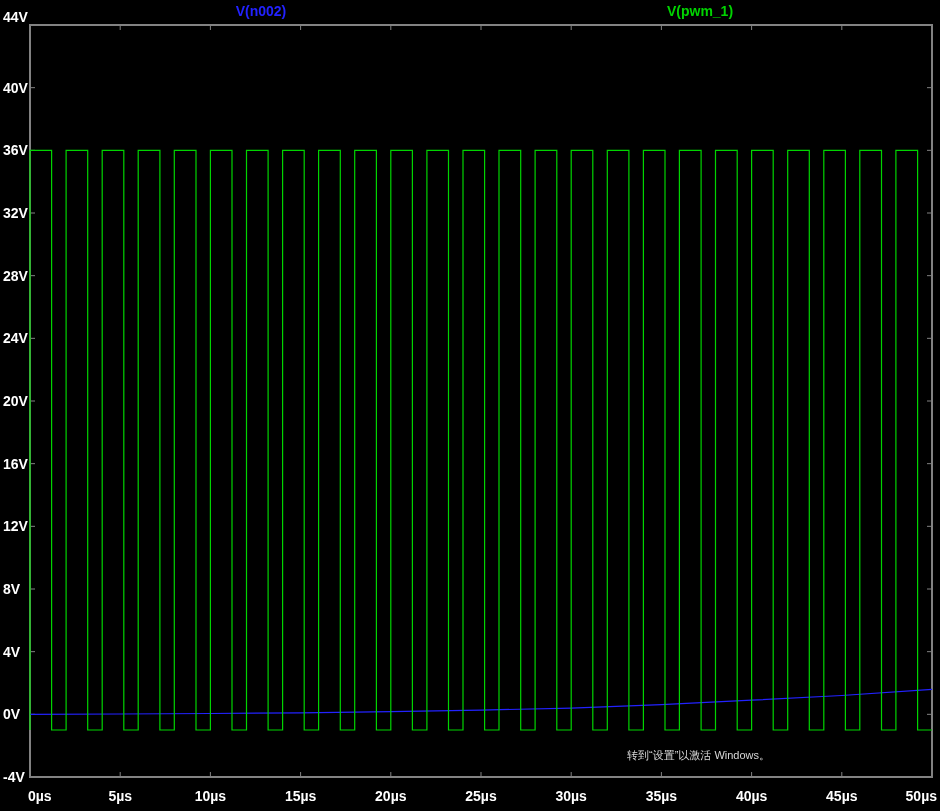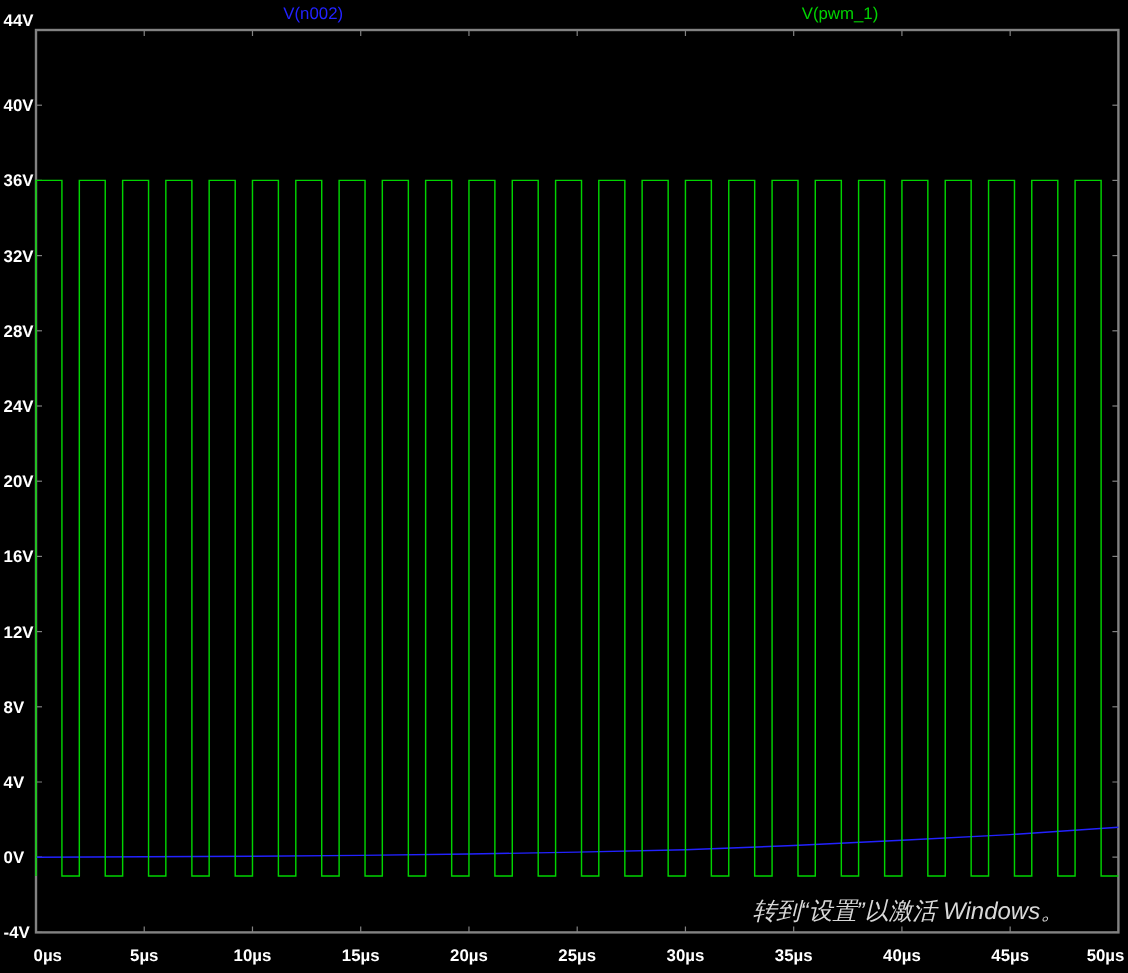--- a/index.html
+++ b/index.html
@@ -5,30 +5,30 @@
   html,body{margin:0;padding:0;background:#000;}
   .screen{
     position:relative;width:940px;height:811px;background:#000;
     overflow:hidden;font-family:"Liberation Sans",sans-serif;
     -webkit-font-smoothing:antialiased;
   }
   #plot{position:absolute;left:0;top:0;}
   .legend{position:absolute;top:3px;left:0;width:100%;height:18px;}
   .trace-label{
     position:absolute;transform:translateX(-50%);
-    font-weight:normal;font-size:14px;cursor:pointer;white-space:nowrap;
+    font-weight:bold;font-size:14px;cursor:pointer;white-space:nowrap;
   }
   #lg1{left:261px;}
   #lg2{left:700px;}
   .watermark{
     position:absolute;left:627px;top:742px;
     pointer-events:none;line-height:1;white-space:nowrap;
   }
   .wm-line1{font-size:25px;font-weight:400;letter-spacing:1px;}
-  .wm-line2{font-size:20px;margin-top:8px;font-style:italic;}
+  .wm-line2{font-size:11px;margin-top:8px;}
 </style>
 </head>
 <body>
 
 <div class="screen">
 
   <svg id="plot" width="940" height="811">
       <rect x="30" y="25" width="902" height="752" fill="#000000" stroke="#828282" stroke-width="2"></rect>
       <line x1="30" y1="777" x2="30" y2="772" stroke="#828282"></line>
       <line x1="30" y1="25" x2="30" y2="30" stroke="#828282"></line>

